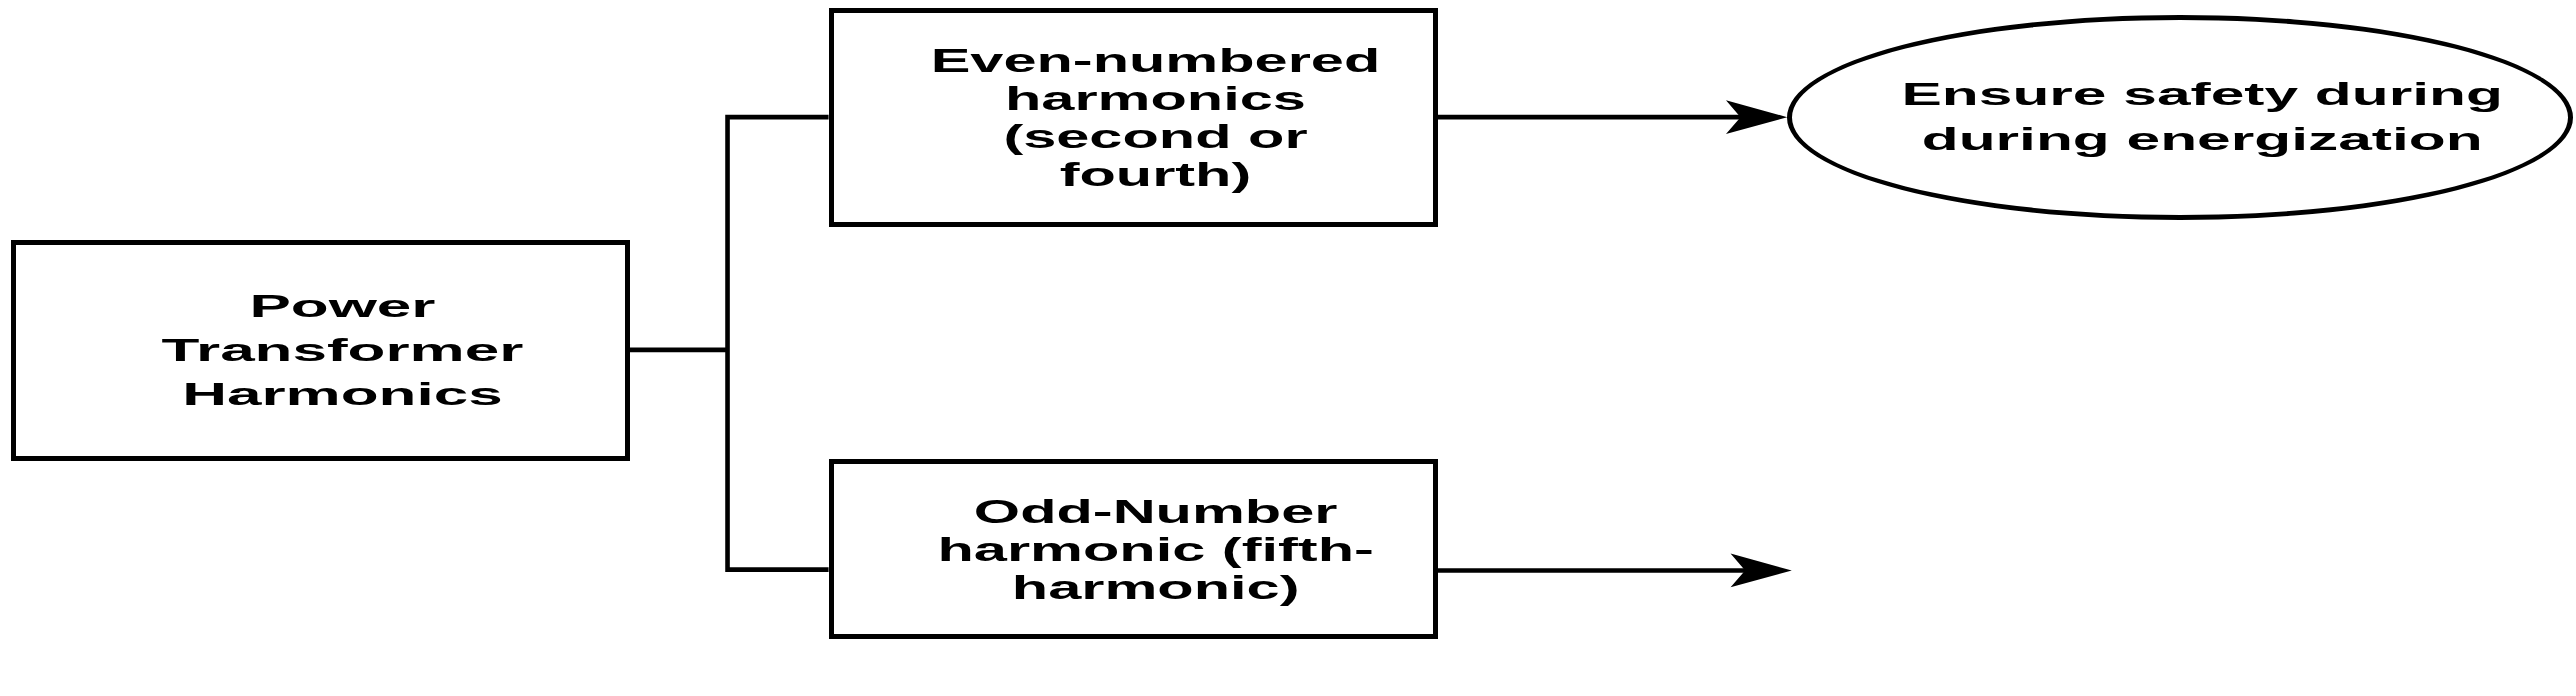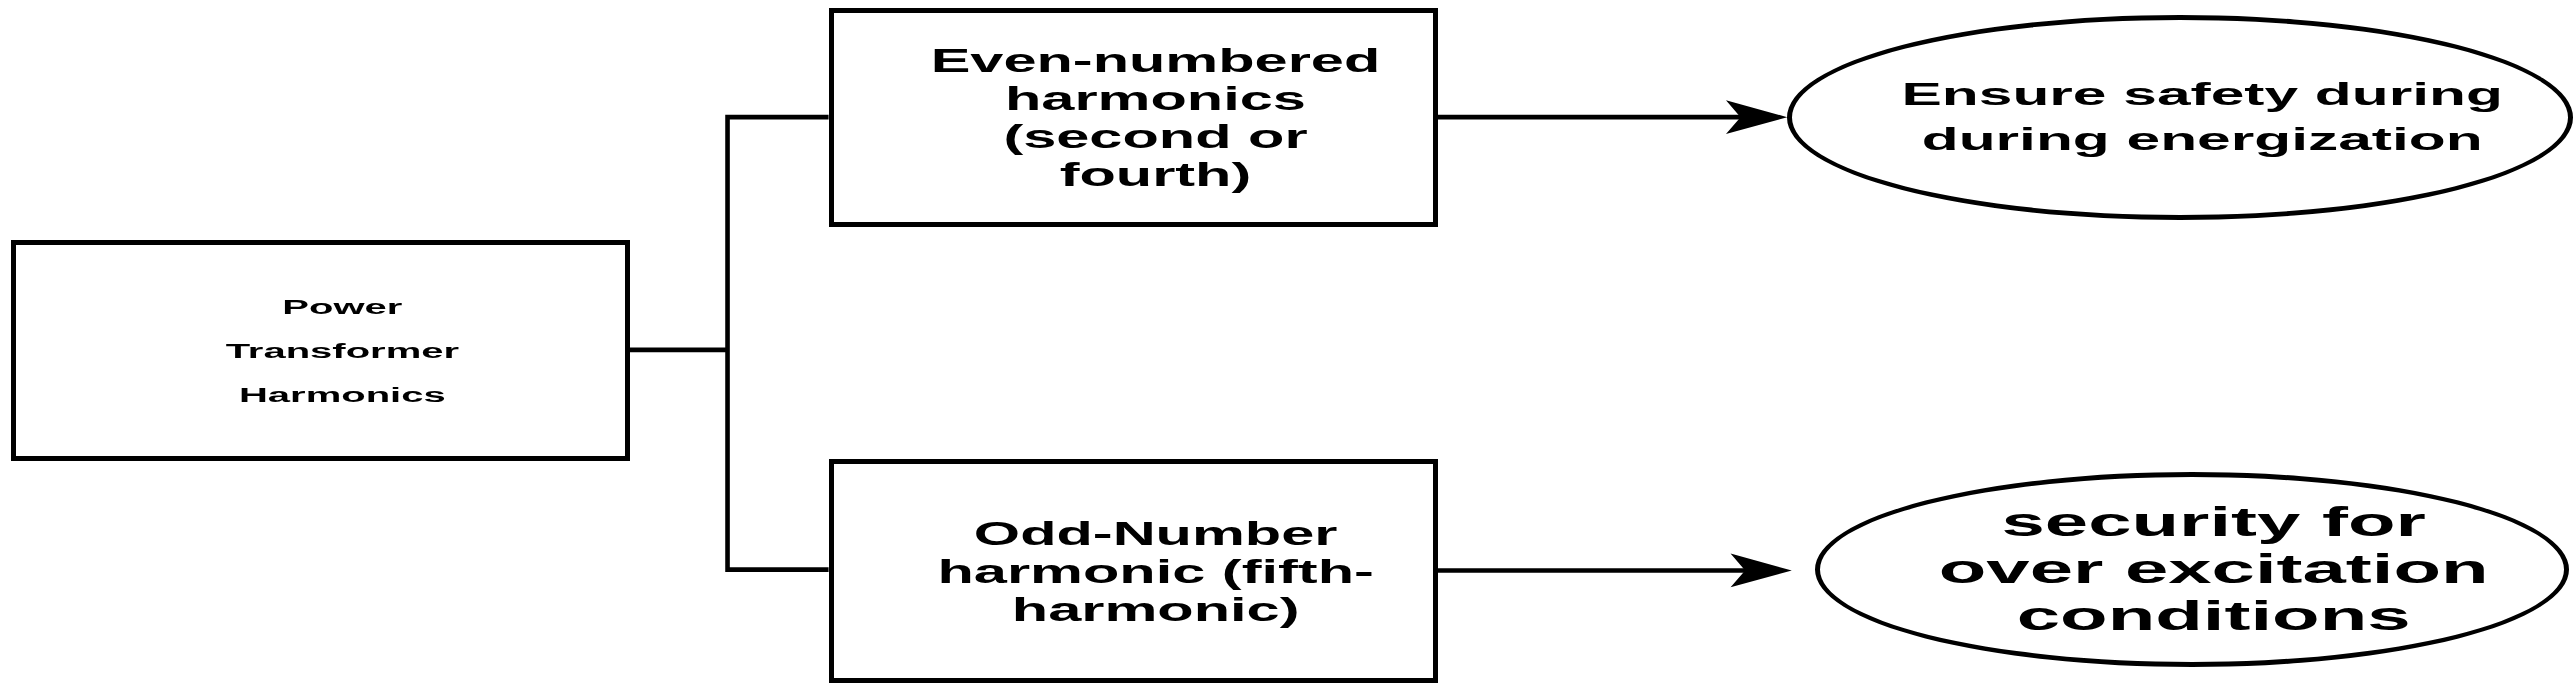--- a/index.html
+++ b/index.html
@@ -36,32 +36,32 @@
     font-weight: bold;
     text-align: center;
     padding-left: 44px;
   }
   .rect-node { border: 5.4px solid #000000; }
   .ellipse-node { border: 5.4px solid #000000; border-radius: 50%; }
   .node-label { white-space: pre-line; }
 
   #root-node {
     left: 10.7px; top: 240px; width: 619px; height: 221px;
-    font-size: 20px; line-height: 44px;
+    font-size: 31px; line-height: 44px;
   }
   #root-node .node-label { transform: scaleX(2.0); }
 
   #branch-even-node {
     left: 829px; top: 7.7px; width: 609px; height: 219px;
     font-size: 34px; line-height: 38px;
   }
   #branch-even-node .node-label { transform: scaleX(1.75); }
 
   #branch-odd-node {
-    left: 829px; top: 459px; width: 609px; height: 224px;
+    left: 829px; top: 459px; width: 609px; height: 180px;
     font-size: 34px; line-height: 38px;
   }
   #branch-odd-node .node-label { transform: scaleX(1.75); }
 
   #outcome-energization-node {
     left: 1787px; top: 14.5px; width: 786px; height: 205px;
     font-size: 31px; line-height: 45px;
   }
   #outcome-energization-node .node-label { transform: scaleX(1.95); }
 
@@ -106,20 +106,15 @@
     <div class="node-label">Odd-Number
 harmonic (fifth-
 harmonic)</div>
   </div>
 
   <div class="node ellipse-node" id="outcome-energization-node">
     <div class="node-label">Ensure safety during
 during energization</div>
   </div>
 
-  <div class="node ellipse-node" id="outcome-overexcitation-node">
-    <div class="node-label">security for
-over excitation
-conditions</div>
-  </div>
 
 </div>
 
 
 </body></html>

